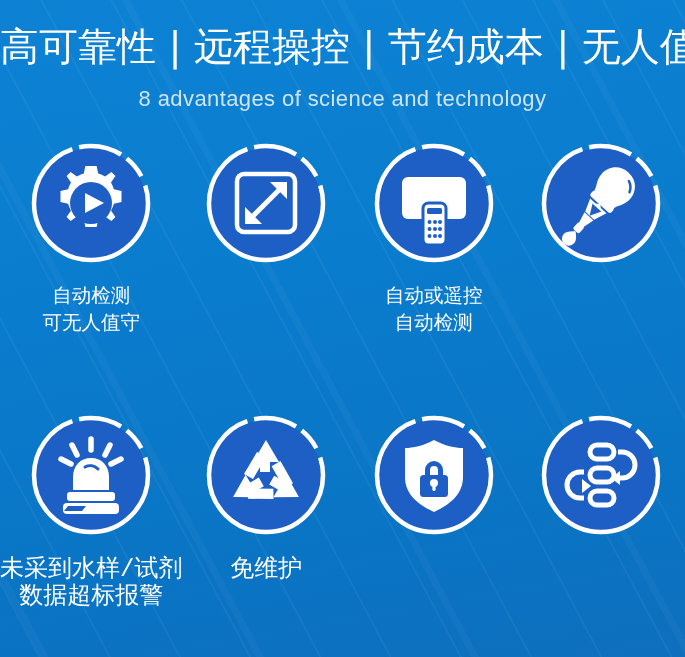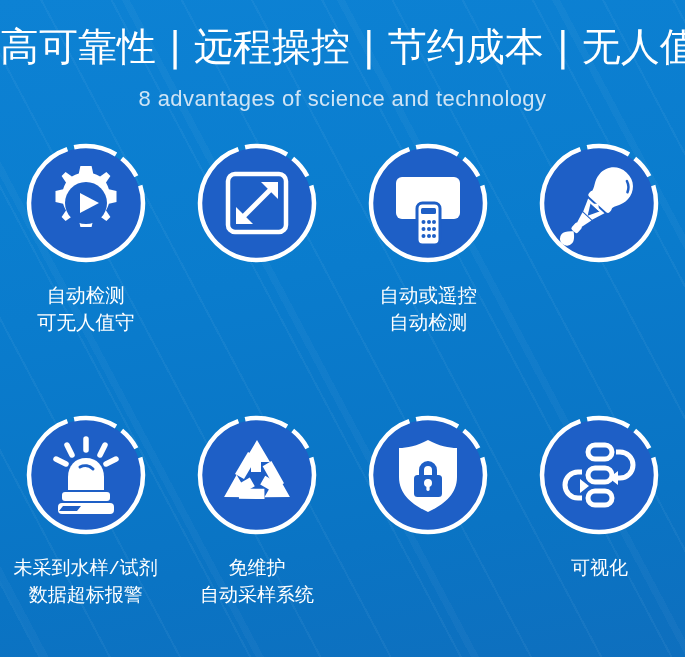--- a/index.html
+++ b/index.html
@@ -118,21 +118,21 @@
     text-align: center;
     color: #ffffff;
     font-size: 19.5px;
     line-height: 27px;
     font-family: Liberation Mono, monospace;
     white-space: nowrap;
   }
   .caption .l2 { display: block; }
 
   
-  .row2 .caption { font-size: 19px; }
+  .row2 .caption { font-size: 24px; }
 </style>
 </head>
 <body>
 
 <div id="poster">
 
   <div class="bg-streaks"></div>
   <div class="bg-streaks2"></div>
 
   <div class="header">
@@ -272,21 +272,20 @@
             </g>
             <g transform="rotate(240 63 66)">
               <path d="M63 28 l13 22 -9 0 0 10 -10 0 0-10 -7 0 z"></path>
               <path d="M54 40 l9 5 -13 22 -9-5 z"></path>
             </g>
           </g>
         </svg>
       </div>
       <div class="caption">
         <span>免维护</span>
-        <span class="l2">自动采样系统</span>
       </div>
     </div>
 
     <div class="cell row2">
       <div class="icon-wrap">
         <svg viewBox="0 0 126 126" xmlns="http://www.w3.org/2000/svg">
           <circle cx="63" cy="63" r="55" fill="#1e5fc6"></circle>
           <path d="M63 6 A57 57 0 1 0 63 120 A57 57 0 0 0 63 6" fill="none" stroke="#ffffff" stroke-width="4.5" stroke-dasharray="23 7 267 10" stroke-dashoffset="11" stroke-linecap="butt"></path>
           <path d="M63 28 c11 6 21 8 29 8 l0 29 c0 18 -14 28 -29 35 c-15 -7 -29 -17 -29 -35 l0-29 c8 0 18 -2 29 -8 z" fill="#ffffff"></path>
           <path d="M54 58 a9 9 0 0 1 18 0 l0 6 -5 0 0-6 a4 4 0 0 0 -8 0 l0 6 -5 0 z" fill="#1e5fc6"></path>
@@ -311,18 +310,17 @@
           </g>
           <g fill="none" stroke="#ffffff" stroke-width="5" stroke-linecap="butt">
             <path d="M80 40 l4 0 a13 13 0 0 1 0 26 l-4 0"></path>
             <path d="M46 86 l-4 0 a13 13 0 0 1 0 -26 l4 0"></path>
           </g>
           <path d="M82 59 l0 14 -9 -7 z" fill="#ffffff"></path>
           <path d="M44 67 l0 14 9 -7 z" fill="#ffffff"></path>
         </svg>
       </div>
       <div class="caption">
-        <span class="l2">可视化</span>
       </div>
     </div>
 
   </div>
 </div>
 
 </body></html>

